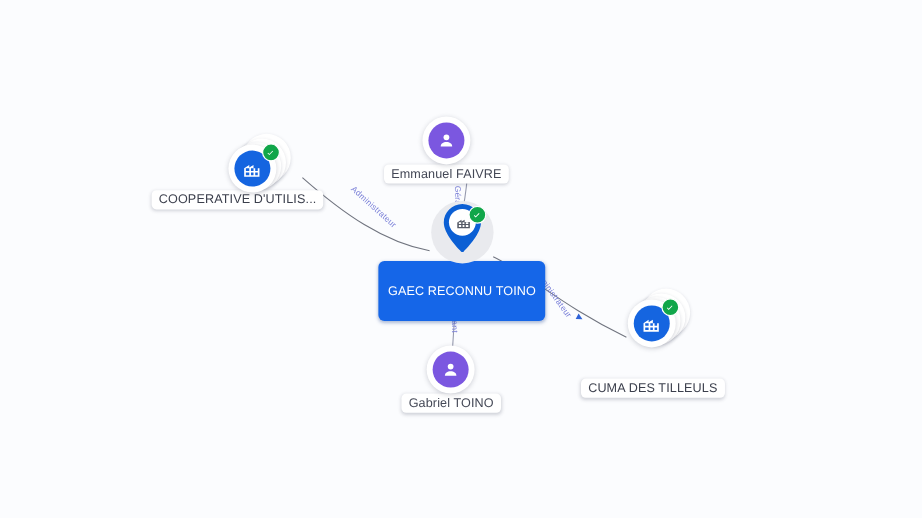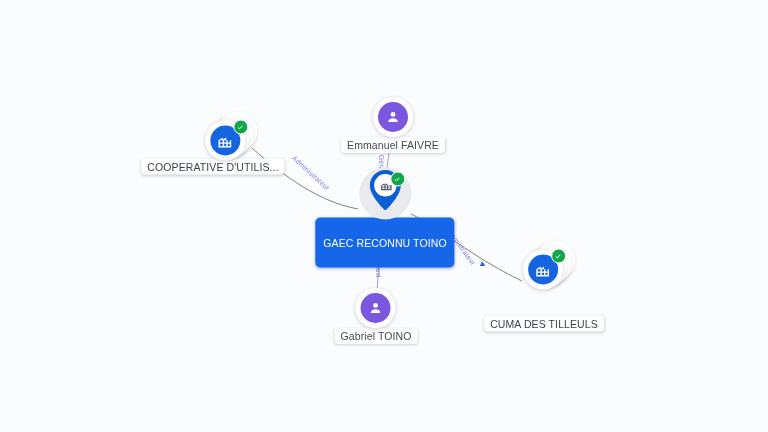--- a/index.html
+++ b/index.html
@@ -168,41 +168,41 @@
   </svg>
 
   <div class="edge-label" style="left:311px; top:173px; transform: translate(-50%,-50%) rotate(42deg);">Administrateur</div>
 
   <div class="edge-label" style="left:381px; top:166px; transform: translate(-50%,-50%) rotate(90deg);">Gérant</div>
 
   <div class="edge-label" style="left:378px; top:266px; transform: translate(-50%,-50%) rotate(90deg);">Gérant</div>
 
   <div class="edge-label" style="left:460px; top:245px; transform: translate(-50%,-50%) rotate(54deg);">Administrateur</div>
 
-  <div class="node" style="left:230px; top:141px;justify-content:flex-end;">
+  <div class="node" style="left:215px; top:141px;justify-content:flex-end;">
     <div class="node-art">
       <div class="stack s1"></div>
       <div class="stack s2"></div>
       <div class="stack s3"></div>
       <div class="halo-white"></div>
       <div class="disc company">
         <svg width="17" height="17" viewBox="0 0 24 24" aria-hidden="true">
           <path fill="#ffffff" d="M3 21V11l6-4v3l5-3v4h7v10H3zm2-2h4v-3H5v3zm0-5h4v-3H5v3zm6 5h3v-3h-3v3zm0-5h3v-3h-3v3zm5 5h3v-3h-3v3zm0-5h3v-3h-3v3z"></path>
         </svg>
       </div>
       <div class="badge" style="left:30px; top:12px;">
         <svg width="8" height="8" viewBox="0 0 24 24" aria-hidden="true">
           <path fill="#ffffff" d="M9.3 17.3 4.6 12.6l1.5-1.5 3.2 3.2 8-8 1.5 1.5z"></path>
         </svg>
       </div>
     </div>
     <div class="label" style="margin-top:-3px; margin-left:-34px;">COOPERATIVE D'UTILIS...</div>
   </div>
 
-  <div class="node" style="left:393px; top:124px;">
+  <div class="node" style="left:372px; top:124px;">
     <div class="node-art" style="width:44px;height:44px;">
       <div class="halo-white" style="left:2px; top:2px; width:40px; height:40px;"></div>
       <div class="disc person" style="left:7px; top:7px;">
         <svg width="16" height="16" viewBox="0 0 24 24" aria-hidden="true">
           <circle cx="12" cy="8.2" r="3.6" fill="#ffffff"></circle>
           <path fill="#ffffff" d="M4.8 19.6c0-3.5 3.2-5.6 7.2-5.6s7.2 2.1 7.2 5.6z"></path>
         </svg>
       </div>
     </div>
     <div class="label person" style="margin-top:-2px;">Emmanuel FAIVRE</div>

